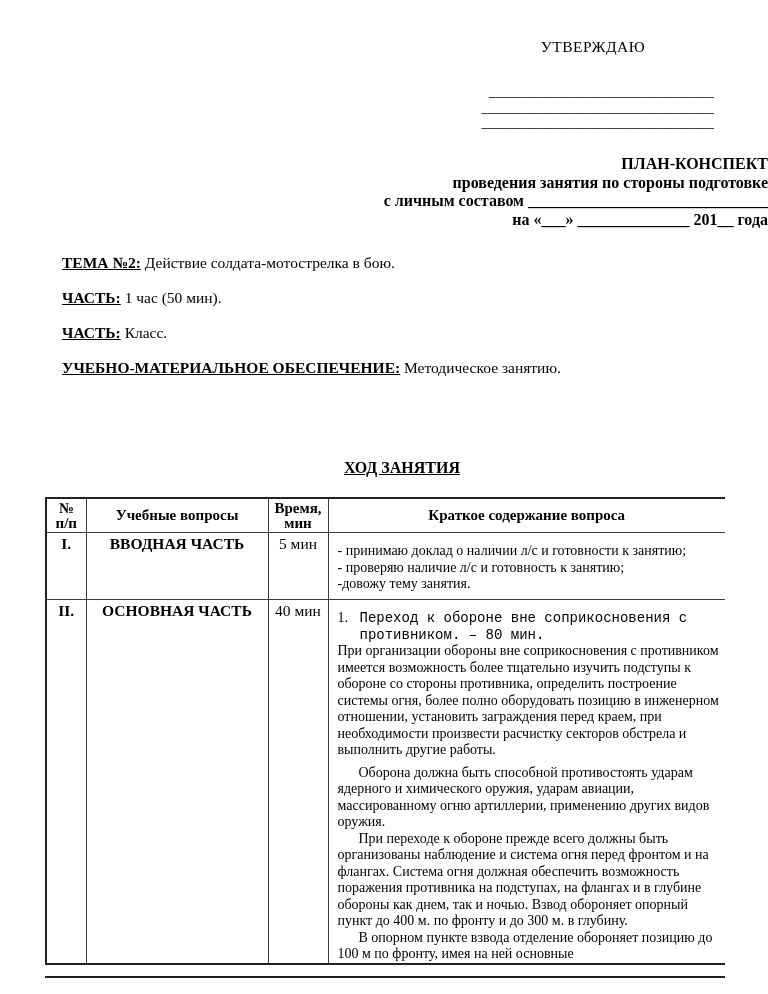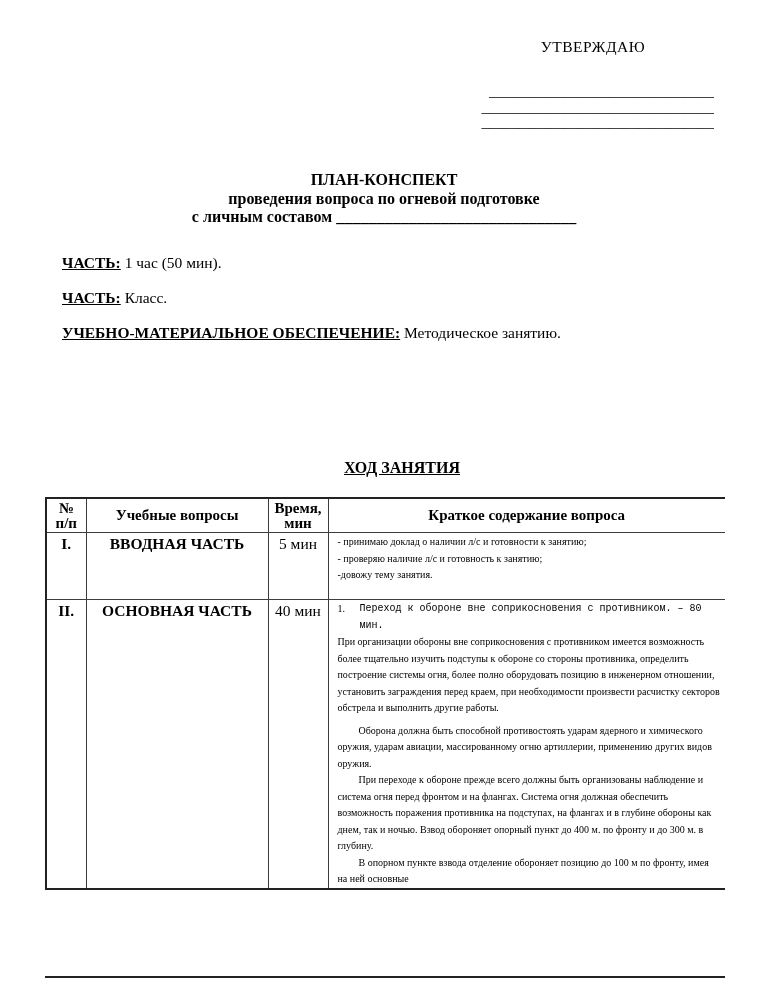--- a/index.html
+++ b/index.html
@@ -8,21 +8,21 @@
     background:#ffffff;color:#000;
     font-family:"Liberation Serif","DejaVu Serif",serif;
     font-size:15.5px;
   }
   
   .approval{position:absolute;top:38px;right:54px;width:242px;}
   .approval-title{text-align:center;letter-spacing:.5px;margin-bottom:28px;}
   .approval-line{text-align:right;font-size:15px;line-height:15.5px;white-space:nowrap;overflow:hidden;}
   .approval-date{text-align:center;margin-top:14px;white-space:nowrap;}
   
-  .title-block{position:absolute;top:171px;left:0;width:768px;text-align:center;
+  .title-block{position:absolute;top:155px;left:0;width:768px;text-align:right;
     font-weight:bold;font-size:16px;line-height:18.5px;}
   
   .sections{position:absolute;top:254px;left:62px;width:644px;line-height:18px;}
   .section{margin-bottom:17px;}
   .section-label{font-weight:bold;text-decoration:underline;}
   
   .course-heading{position:absolute;top:459px;left:0;width:768px;box-sizing:border-box;
     padding-left:36px;text-align:center;font-weight:bold;font-size:16px;
     text-decoration:underline;}
   
@@ -30,21 +30,21 @@
     overflow:hidden;box-sizing:border-box;border-bottom:2px solid #222;}
   table.lesson{border-collapse:collapse;table-layout:fixed;width:680px;}
   table.lesson th,table.lesson td{border:1px solid #3c3c3c;}
   table.lesson{border:2px solid #222;}
   col.c-num{width:40px;}col.c-topic{width:182px;}col.c-time{width:60px;}col.c-body{width:398px;}
   th{font-weight:bold;font-size:15px;line-height:14.5px;white-space:pre-line;
      vertical-align:middle;padding:2px 0;height:27px;}
   td{vertical-align:top;}
   .cell-center{text-align:center;font-size:15.5px;padding-top:2px;}
   .cell-bold{font-weight:bold;}
-  .cell-content{font-size:10px;line-height:16.5px;padding:1px 4px 0 9px;}
+  .cell-content{font-size:14px;line-height:16.5px;padding:10px 4px 0 9px;}
   .cell-content p{margin:0;}
   .row-intro{height:67px;}
   .numbered{display:flex;}
   .numbered .n{flex:none;width:22px;}
   .numbered .nt{flex:1;font-family:Liberation Mono, monospace;}
   .block-indent{margin-left:15px;}
   .para-indent{text-indent:21px;}
   .gap-top{margin-top:6px !important;}
 </style>
 </head>
@@ -52,25 +52,29 @@
 
 <div class="approval">
   <div class="approval-title">УТВЕРЖДАЮ</div>
   <div class="approval-line">______________________________</div>
   <div class="approval-line">_______________________________</div>
   <div class="approval-line">_______________________________</div>
 </div>
 
 <div class="title-block">
   <div>ПЛАН-КОНСПЕКТ</div>
-  <div>проведения вопроса по огневой подготовке</div>
+  <div>проведения занятия по стороны подготовке</div>
   <div><span>с личным составом </span><span>______________________________</span></div>
+  <div>на «___» ______________ 201__ года</div>
 </div>
 
 <div class="sections">
+  <div class="section">
+    <span class="section-label">ТЕМА №2:</span><span> Действие солдата-мотострелка в бою.</span>
+  </div>
   <div class="section">
     <span class="section-label">ЧАСТЬ:</span><span> 1 час (50 мин).</span>
   </div>
   <div class="section">
     <span class="section-label">ЧАСТЬ:</span><span> Класс.</span>
   </div>
   <div class="section">
     <span class="section-label">УЧЕБНО-МАТЕРИАЛЬНОЕ ОБЕСПЕЧЕНИЕ:</span><span> Методическое занятию.</span>
   </div>
 </div>

